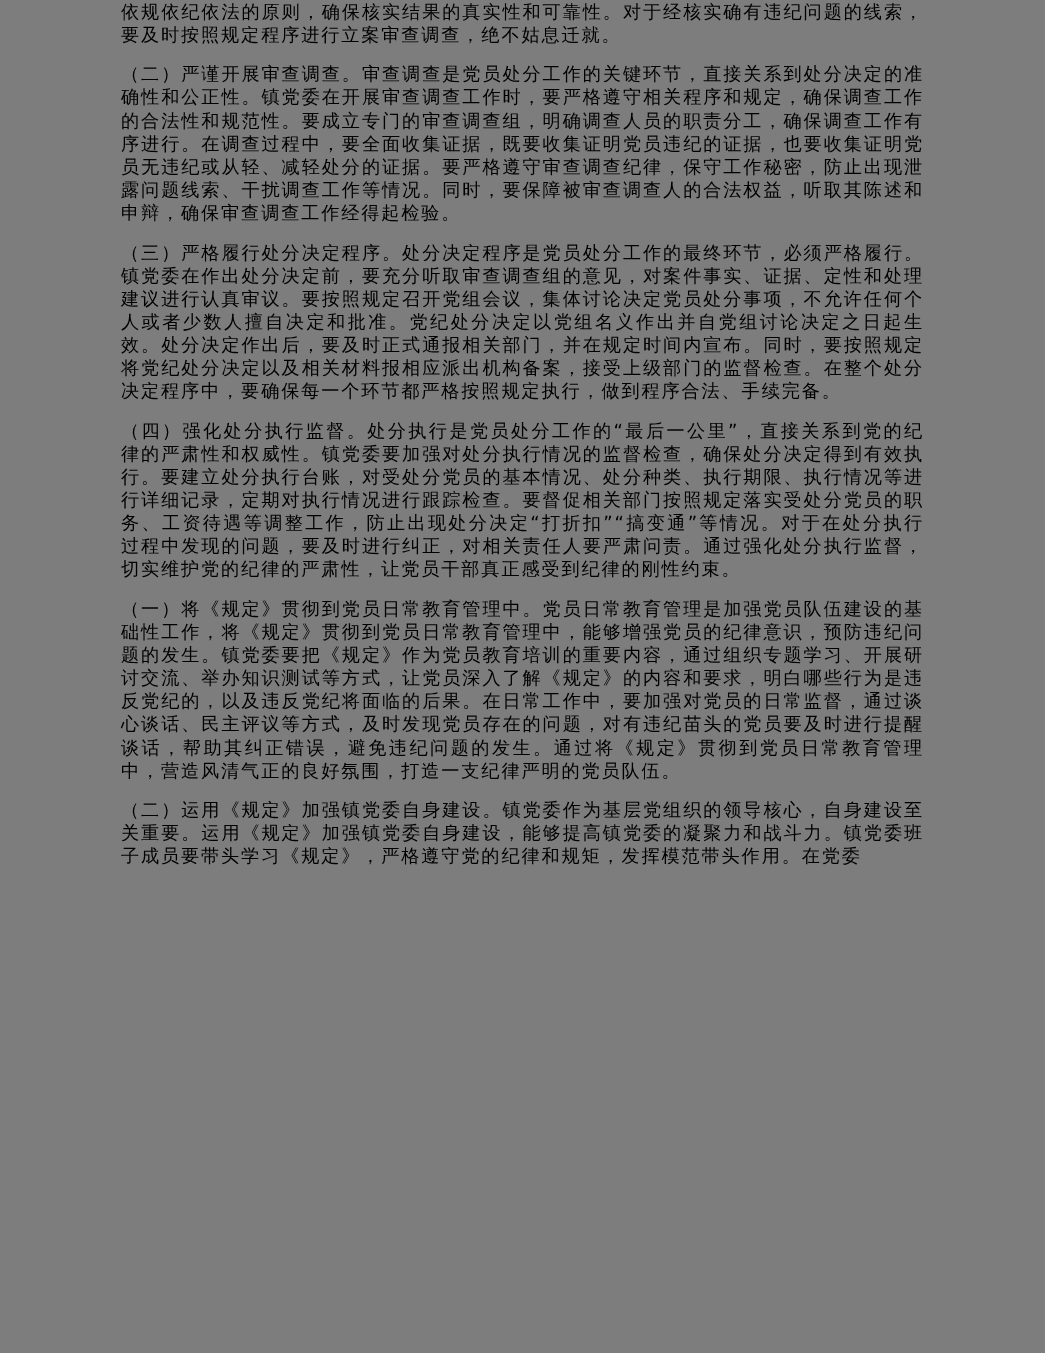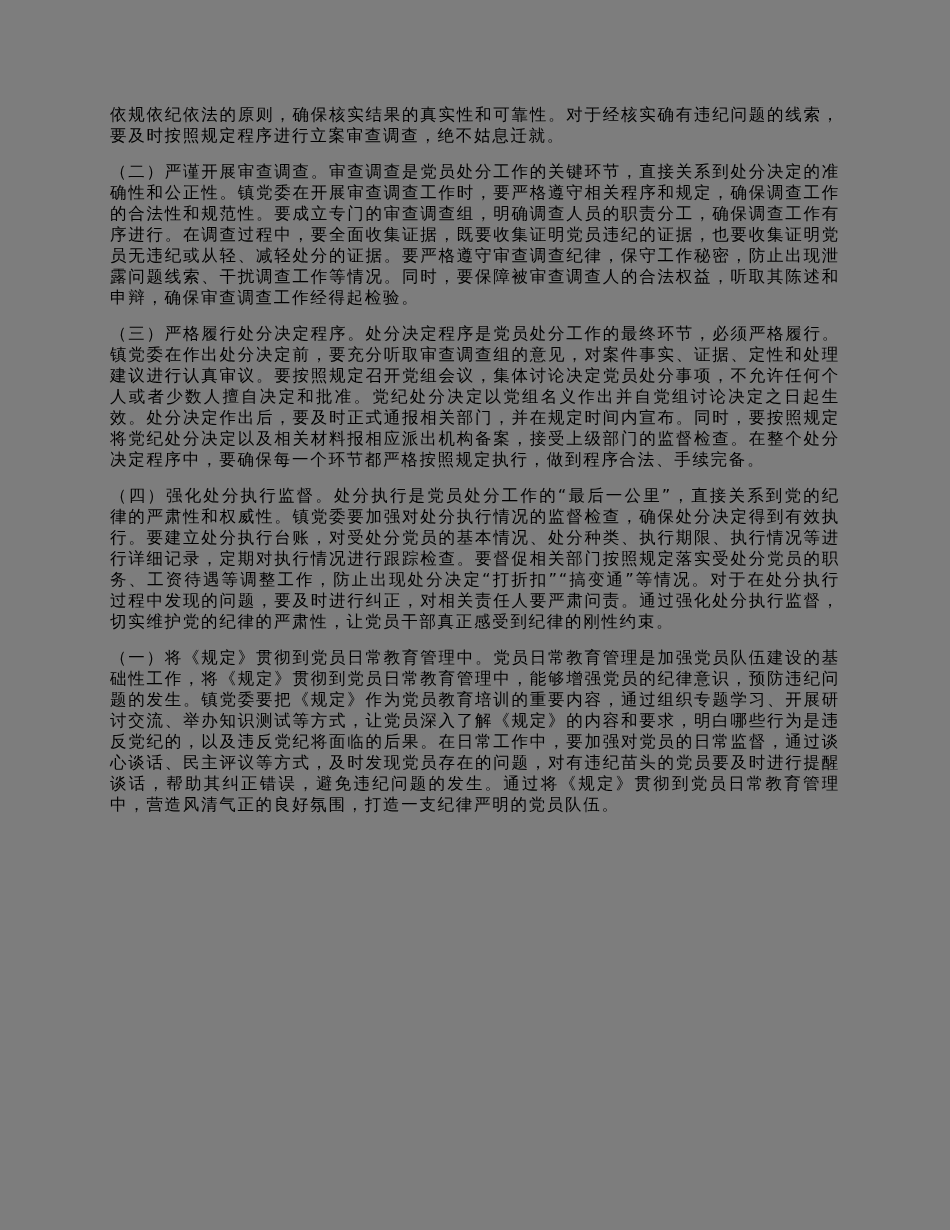--- a/index.html
+++ b/index.html
@@ -7,21 +7,20 @@
   body {
     width: 950px;
     height: 1230px;
     overflow: hidden;
     background: #7d7d7d;
     font-family: "DejaVu Sans", "Liberation Sans", sans-serif;
   }
   .page-content {
     width: 730px;
     margin: 0 auto;
-    padding-top: 104px;
     color: #000000;
   }
   .para, .heading {
     margin: 0 0 15px 0;
     font-size: 16.5px;
     font-weight: normal;
     line-height: 21px;
     letter-spacing: 1.7px;
     text-align: justify;
     text-justify: inter-ideograph;
@@ -31,14 +30,15 @@
 </head>
 <body style="background: rgb(125, 125, 125);">
 
 <main class="document">
   <div class="page-content" style="color: rgb(0, 0, 0);">
     <p class="para">依规依纪依法的原则，确保核实结果的真实性和可靠性。对于经核实确有违纪问题的线索，要及时按照规定程序进行立案审查调查，绝不姑息迁就。</p>
     <p class="para">（二）严谨开展审查调查。审查调查是党员处分工作的关键环节，直接关系到处分决定的准确性和公正性。镇党委在开展审查调查工作时，要严格遵守相关程序和规定，确保调查工作的合法性和规范性。要成立专门的审查调查组，明确调查人员的职责分工，确保调查工作有序进行。在调查过程中，要全面收集证据，既要收集证明党员违纪的证据，也要收集证明党员无违纪或从轻、减轻处分的证据。要严格遵守审查调查纪律，保守工作秘密，防止出现泄露问题线索、干扰调查工作等情况。同时，要保障被审查调查人的合法权益，听取其陈述和申辩，确保审查调查工作经得起检验。</p>
     <p class="para">（三）严格履行处分决定程序。处分决定程序是党员处分工作的最终环节，必须严格履行。镇党委在作出处分决定前，要充分听取审查调查组的意见，对案件事实、证据、定性和处理建议进行认真审议。要按照规定召开党组会议，集体讨论决定党员处分事项，不允许任何个人或者少数人擅自决定和批准。党纪处分决定以党组名义作出并自党组讨论决定之日起生效。处分决定作出后，要及时正式通报相关部门，并在规定时间内宣布。同时，要按照规定将党纪处分决定以及相关材料报相应派出机构备案，接受上级部门的监督检查。在整个处分决定程序中，要确保每一个环节都严格按照规定执行，做到程序合法、手续完备。</p>
     <p class="para">（四）强化处分执行监督。处分执行是党员处分工作的“最后一公里”，直接关系到党的纪律的严肃性和权威性。镇党委要加强对处分执行情况的监督检查，确保处分决定得到有效执行。要建立处分执行台账，对受处分党员的基本情况、处分种类、执行期限、执行情况等进行详细记录，定期对执行情况进行跟踪检查。要督促相关部门按照规定落实受处分党员的职务、工资待遇等调整工作，防止出现处分决定“打折扣”“搞变通”等情况。对于在处分执行过程中发现的问题，要及时进行纠正，对相关责任人要严肃问责。通过强化处分执行监督，切实维护党的纪律的严肃性，让党员干部真正感受到纪律的刚性约束。</p>
     <p class="para">（一）将《规定》贯彻到党员日常教育管理中。党员日常教育管理是加强党员队伍建设的基础性工作，将《规定》贯彻到党员日常教育管理中，能够增强党员的纪律意识，预防违纪问题的发生。镇党委要把《规定》作为党员教育培训的重要内容，通过组织专题学习、开展研讨交流、举办知识测试等方式，让党员深入了解《规定》的内容和要求，明白哪些行为是违反党纪的，以及违反党纪将面临的后果。在日常工作中，要加强对党员的日常监督，通过谈心谈话、民主评议等方式，及时发现党员存在的问题，对有违纪苗头的党员要及时进行提醒谈话，帮助其纠正错误，避免违纪问题的发生。通过将《规定》贯彻到党员日常教育管理中，营造风清气正的良好氛围，打造一支纪律严明的党员队伍。</p>
+    <p class="para">（二）运用《规定》加强镇党委自身建设。镇党委作为基层党组织的领导核心，自身建设至关重要。运用《规定》加强镇党委自身建设，能够提高镇党委的凝聚力和战斗力。镇党委班子成员要带头学习《规定》，严格遵守党的纪律和规矩，发挥模范带头作用。在党委</p>
   </div>
 </main>
 
 </body></html>

